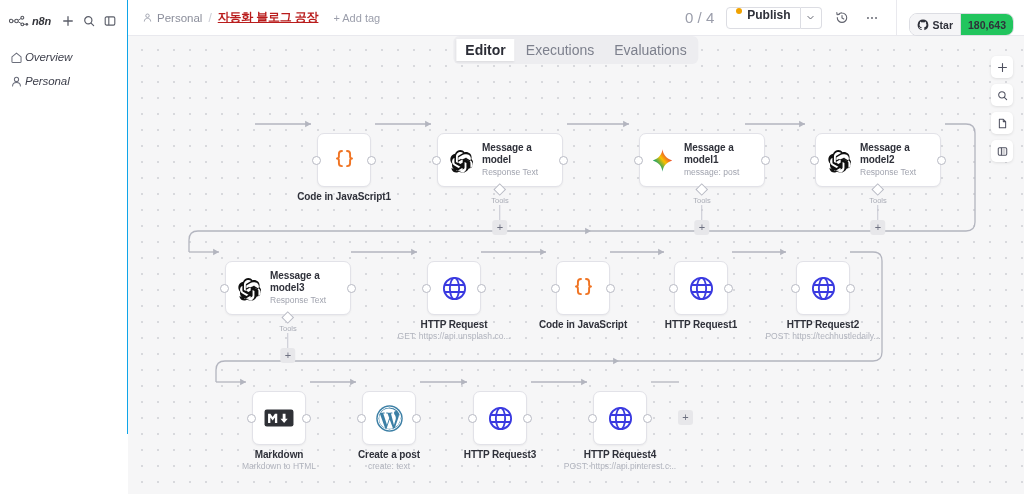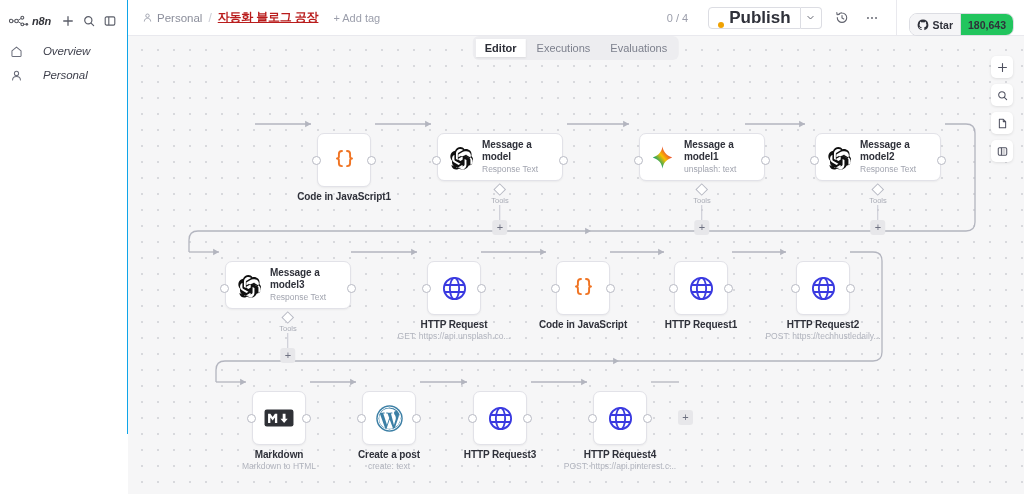--- a/index.html
+++ b/index.html
@@ -20,21 +20,21 @@
   .sb-logo { display: flex; align-items: center; gap: 3px; }
   .sb-logo-name { font-size: 11px; font-weight: bold; color: #33343a; letter-spacing: -0.2px; }
   .sb-icon-btn {
     width: 18px; height: 18px; display: flex; align-items: center; justify-content: center;
     color: #6b6e7b; cursor: pointer; border-radius: 4px;
   }
   .sb-top-actions { display: flex; align-items: center; gap: 3px; margin-left: 2px; }
 
   .sb-nav { margin-top: 13px; padding: 0 6px; }
   .sb-item {
-    display: flex; align-items: flex-start; gap: 20px; height: 24px;
+    display: flex; align-items: center; gap: 2px; height: 24px;
     padding: 0 4px; border-radius: 4px; cursor: pointer; color: #4b4d59;
   }
   .sb-item-label { font-size: 11.5px; color: #3d3f4b; letter-spacing: -0.1px; }
   .sb-badge {
     font-size: 8px; font-weight: bold; color: #6f5bd6; background: #ecebfb;
     border-radius: 3px; padding: 1px 3px 0 3px; letter-spacing: 0.2px;
   }
   .sb-ic { width: 13px; height: 13px; display:flex; align-items:center; justify-content:center; color:#6b6e7b; }
 
   
@@ -43,26 +43,26 @@
   .topbar {
     height: 36px; background: #fff; border-bottom: 1px solid #e9e9ee;
     display: flex; align-items: center; padding: 0 10px 0 14px; position: relative; z-index: 4;
   }
   .crumb { display: flex; align-items: center; gap: 6px; }
   .crumb-person { font-size: 11.5px; color: #8b8e9b; display:flex; align-items:center; gap:4px;}
   .crumb-sep { color: #c9cbd4; font-size: 12px; }
   .crumb-title { font-size: 12px; font-weight: bold; color: #b91c1c; letter-spacing: -0.2px; text-decoration: underline; }
   .add-tag { font-size: 11px; color: #9b9eab; margin-left: 9px; cursor: pointer; }
   .topbar-right { margin-left: auto; display: flex; align-items: center; gap: 10px; }
-  .counter { font-size: 11px; color: #9b9eab; margin-right: 10px; }
+  .counter { font-size: 15px; color: #9b9eab; margin-right: 2px; }
   .publish-group { display: flex; align-items: stretch; }
   .publish-btn {
-    display: flex; align-items: flex-end; gap: 5px; height: 22px; padding: 0 9px;
+    display: flex; align-items: flex-start; gap: 5px; height: 22px; padding: 0 9px;
     border: 1px solid #dcdde3; border-radius: 4px 0 0 4px; background: #fff;
-    font-size: 17px; font-weight: bold; color: #2f313a; cursor: pointer;
+    font-size: 12px; font-weight: bold; color: #2f313a; cursor: pointer;
   }
   .publish-dot { width: 6px; height: 6px; border-radius: 50%; background: #f0a202; }
   .publish-caret {
     width: 21px; height: 22px; border: 1px solid #dcdde3; border-left: none;
     border-radius: 0 4px 4px 0; background: #fff; display: flex; align-items: center;
     justify-content: center; cursor: pointer; color: #62646f;
   }
   .tb-icon { width: 20px; height: 20px; display:flex; align-items:center; justify-content:center;
              color:#62646f; cursor:pointer; border-radius:4px; }
   .divider-v { width: 1px; height: 36px; background: #e9e9ee; margin: 0 2px 0 4px; }
@@ -75,21 +75,21 @@
     display: flex; align-items: center; padding: 0 7px; height: 21px; background: #22c55e;
     font-size: 10.5px; font-weight: bold; color: #2f313a; border-left: 1px solid #dcdde3;
   }
 
   
   .tabs {
     position: absolute; top: 36px; left: 50%; transform: translateX(-50%);
     display: flex; align-items: center; gap: 2px; background: #ededf0;
     border-radius: 6px; padding: 3px; z-index: 3;
   }
-  .tab { font-size: 11px; color: #7d808d; padding: 3px 9px; border-radius: 0; cursor: pointer; }
+  .tab { font-size: 14px; color: #7d808d; padding: 3px 9px; border-radius: 0; cursor: pointer; }
   .tab.active { background: #fff; color: #2b2d36; font-weight: bold; box-shadow: 0 1px 2px rgba(0,0,0,.08); }
 
   
   .canvas {
     position: absolute; top: 36px; left: 0; right: 0; bottom: 0;
     background-color: #f6f6f7;
     background-image: radial-gradient(#d8d9dd 1px, transparent 1px);
     background-size: 16px 16px; background-position: 6px 6px;
     overflow: hidden;
   }
@@ -106,21 +106,21 @@
 
   
   .node { position: absolute; z-index: 2; }
   .node-box {
     background: #fff; border: 1px solid #e2e2e8; border-radius: 7px;
     box-shadow: 0 1px 2px rgba(0,0,0,.05); display: flex; align-items: center;
     cursor: pointer;
   }
   .node-sq { width: 54px; height: 54px; justify-content: center; }
   .node-sq.round-l { border-radius: 26px 7px 7px 26px; }
-  .node-wide { width: 126px; height: 48px; padding: 0 10px; gap: 9px; }
+  .node-wide { width: 126px; height: 54px; padding: 0 10px; gap: 9px; }
   .node-ico { display: flex; align-items: center; justify-content: center; flex: 0 0 auto; }
   .node-txt-in { display: flex; flex-direction: column; gap: 1px; overflow: hidden; }
   .node-title-in { font-size: 10px; font-weight: bold; color: #2f313a; line-height: 12px; letter-spacing: -0.1px; }
   .node-sub-in { font-size: 8.5px; color: #a0a3ae; line-height: 11px; }
   .node-label {
     position: absolute; left: 50%; transform: translateX(-50%); top: 58px;
     text-align: center; white-space: nowrap;
   }
   .node-label .nl-t { font-size: 10px; font-weight: bold; color: #2f313a; letter-spacing: -0.1px; }
   .node-label .nl-s { font-size: 8.5px; color: #b0b3bd; margin-top: 1px; }
@@ -376,21 +376,21 @@
                   <stop offset="52%" stop-color="#f9c000"></stop>
                     <stop offset="76%" stop-color="#ea4335"></stop>
                   <stop offset="100%" stop-color="#c337b7"></stop>
                 </linearGradient>
               </defs>
               <path d="M16 1.6c.7 6.4 4.2 11.3 12.4 14.4C20.2 19 16.7 23.9 16 30.4 15.3 23.9 11.8 19 3.6 16 11.8 12.9 15.3 8 16 1.6z" fill="url(#gem)"></path>
             </svg>
           </span>
           <span class="node-txt-in">
             <span class="node-title-in">Message a model1</span>
-            <span class="node-sub-in">unsplash: text</span>
+            <span class="node-sub-in">message: post</span>
           </span>
           <span class="port left"></span>
           <span class="port right"></span>
         </div>
         <div class="tools-stub">
           <span class="tools-diamond"></span>
           <span class="tools-lbl">Tools</span>
           <span class="tools-line"></span>
           <span class="plus-btn">+</span>
         </div>

